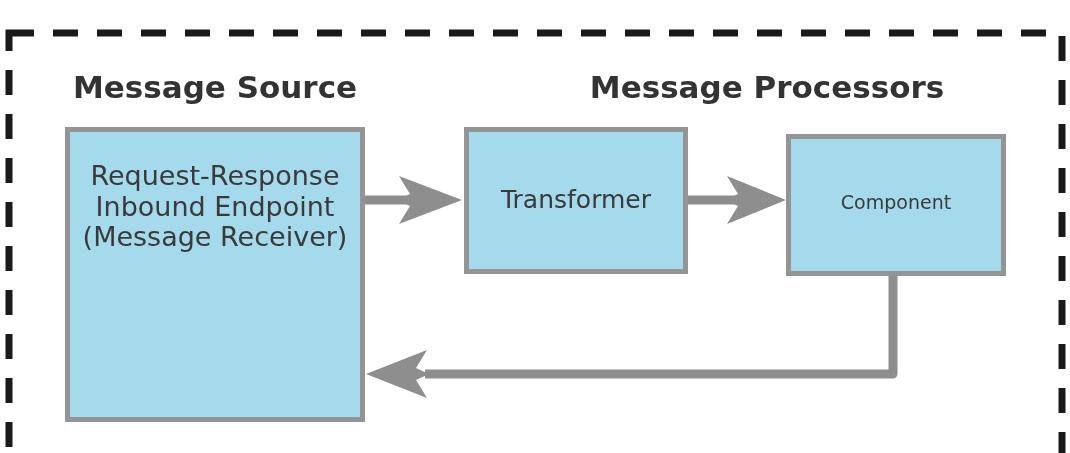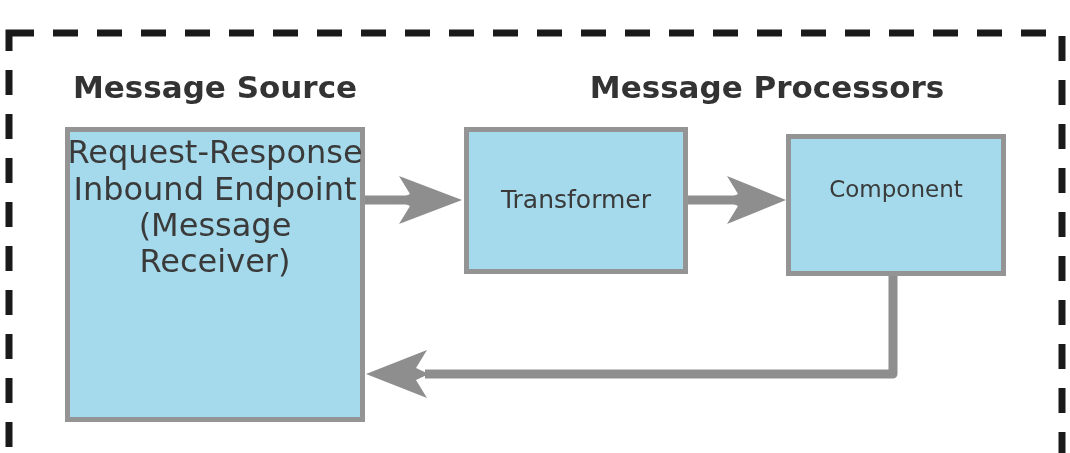--- a/index.html
+++ b/index.html
@@ -75,21 +75,21 @@
 
     <rect x="466.5" y="105.5" width="219" height="142" fill="#a4daec" stroke="#949494" stroke-width="5"></rect>
 
     <rect x="788.5" y="112.5" width="215" height="137" fill="#a4daec" stroke="#949494" stroke-width="5"></rect>
   </svg>
 
   <div class="group-title" style="left:65px; top:45px; width:300px; font-size:31px;">Message Source</div>
 
   <div class="group-title" style="left:577px; top:45px; width:380px; font-size:31px;">Message Processors</div>
 
-  <div class="node-label" style="left:65px; top:123px; width:300px; height:120px; font-size:32px;">Request-Response
+  <div class="node-label" style="left:65px; top:123px; width:300px; height:120px; font-size:27px;">Request-Response
 Inbound Endpoint
 (Message Receiver)</div>
 
   <div class="node-label" style="left:464px; top:103px; width:224px; height:147px; font-size:25px;border-radius:11px;">Transformer</div>
 
-  <div class="node-label" style="left:786px; top:96px; width:220px; height:138px; font-size:23px;">Component</div>
+  <div class="node-label" style="left:786px; top:110px; width:220px; height:138px; font-size:19px;">Component</div>
 
 </div>
 
 </body></html>

